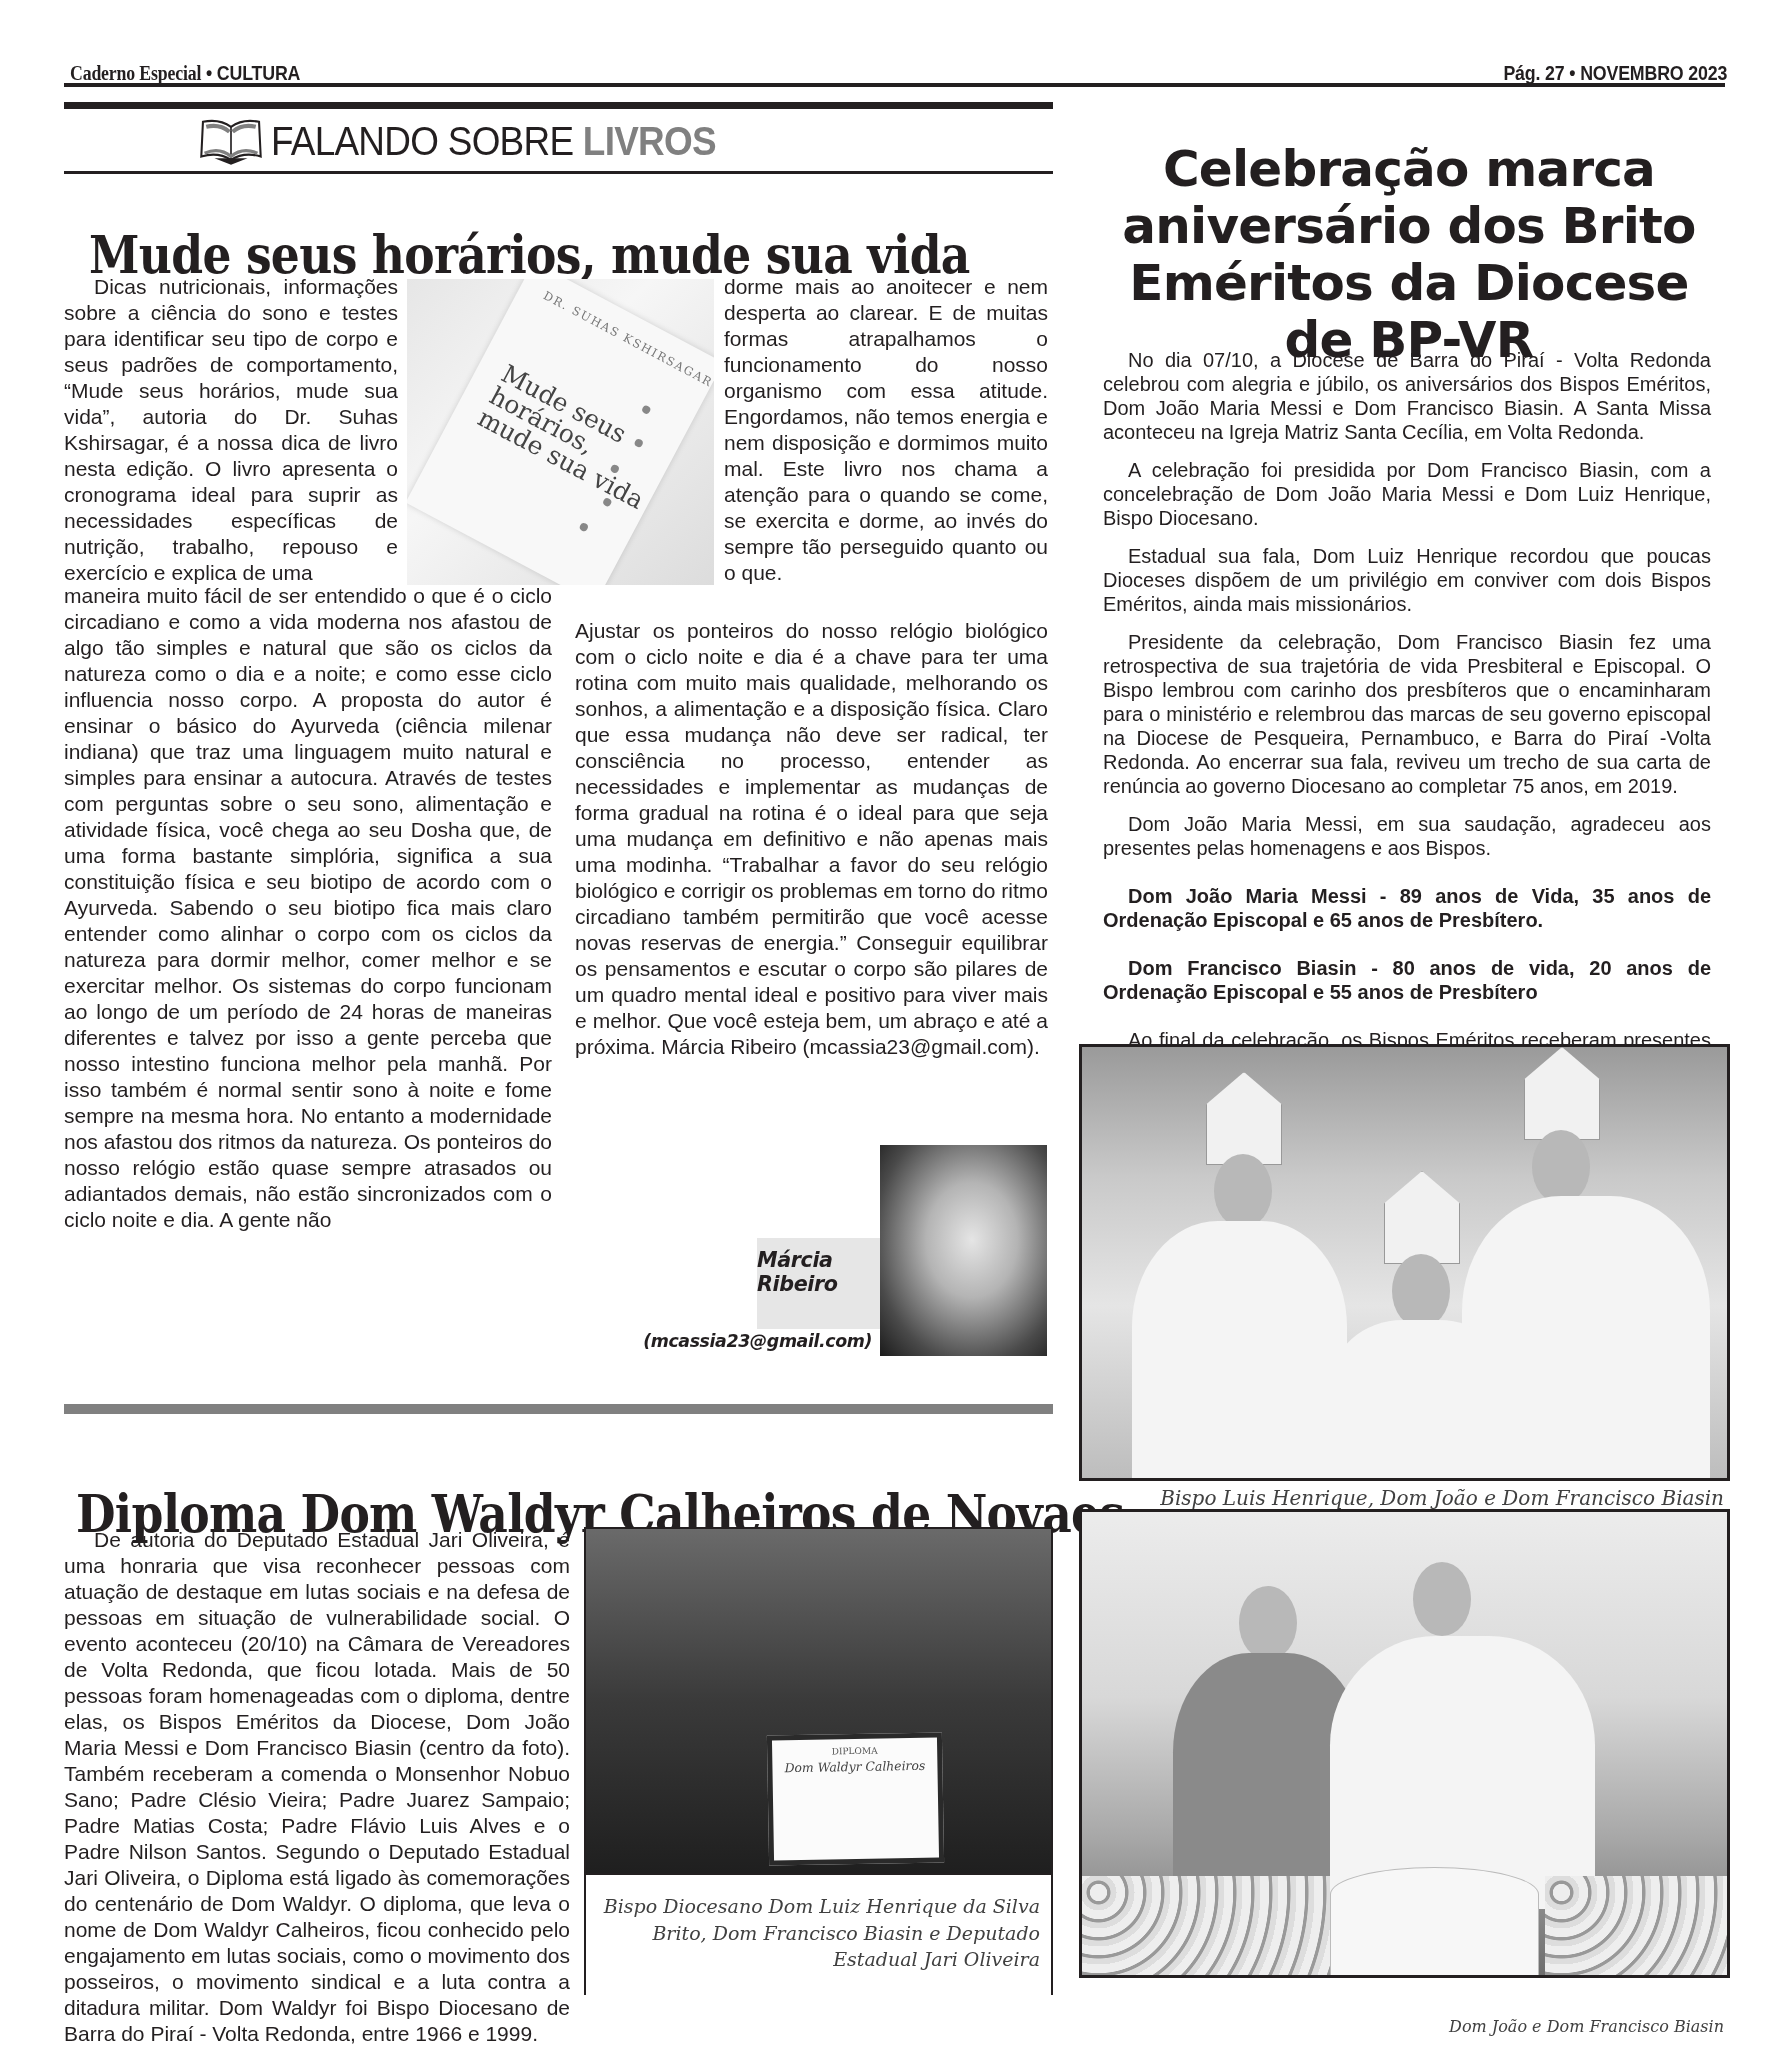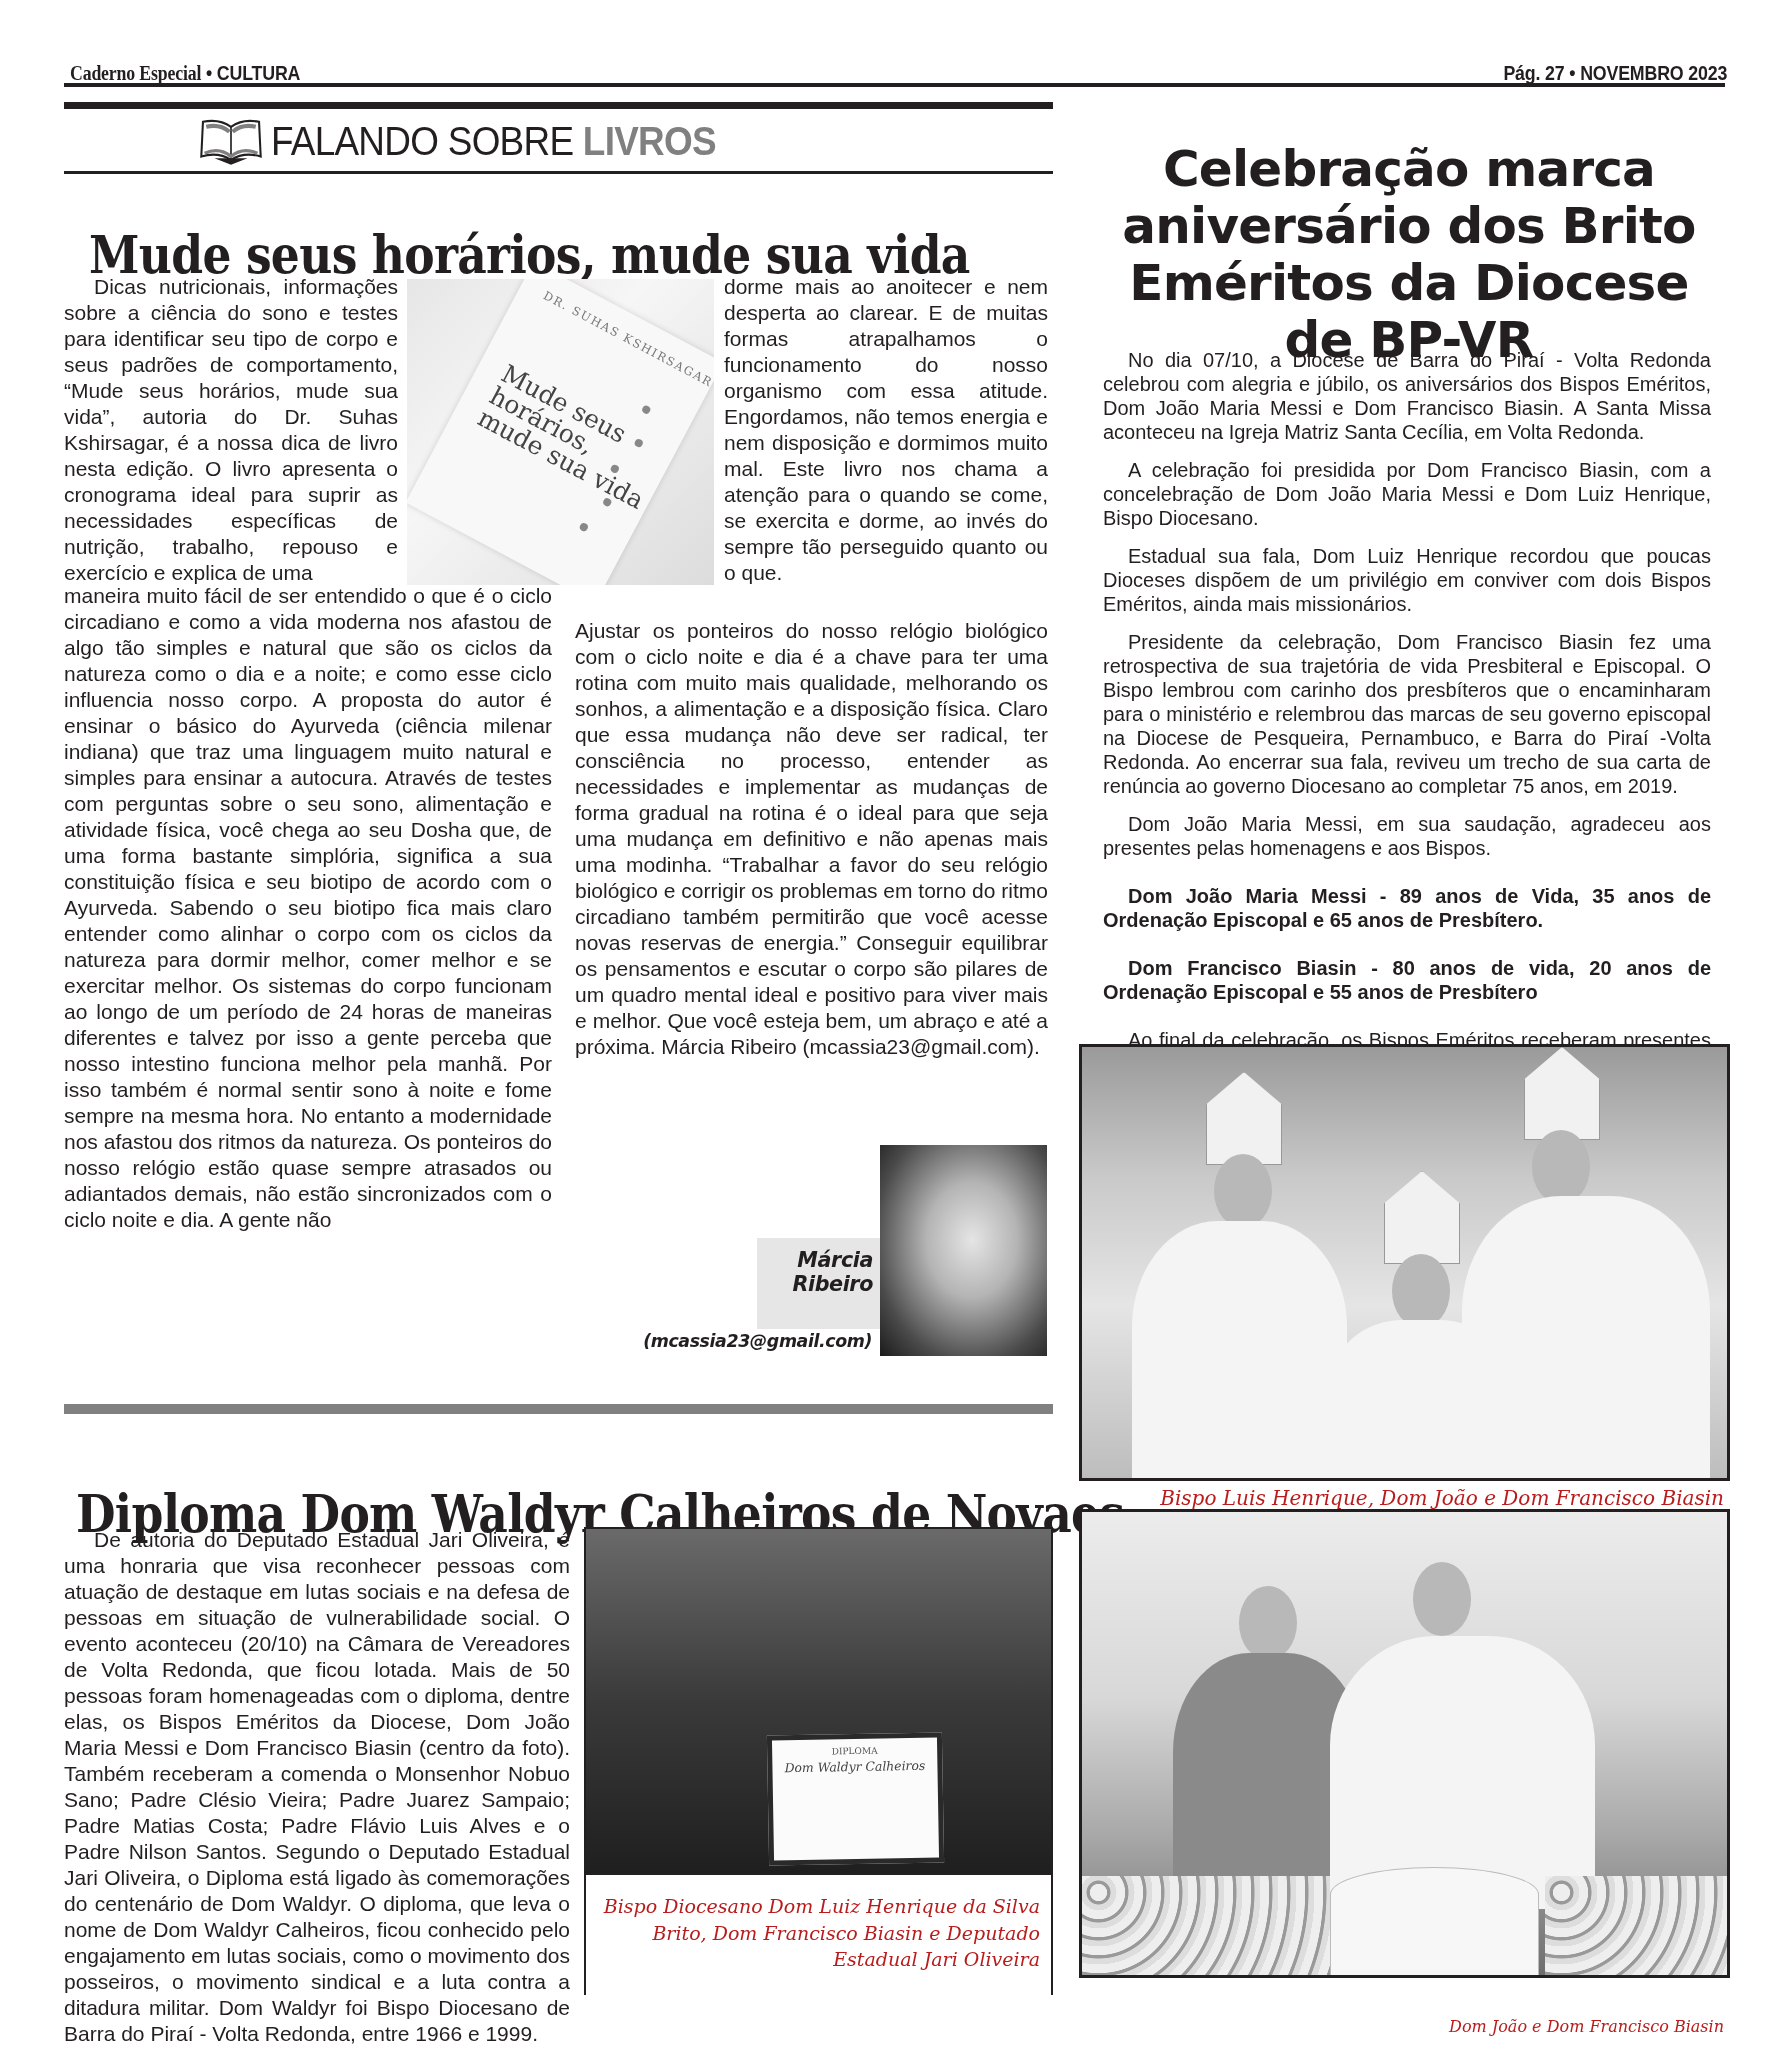--- a/index.html
+++ b/index.html
@@ -36,32 +36,32 @@
   .art1-colB-full { left: 575px; top: 618px; width: 473px; }
 
   .book-photo { left: 407px; top: 279px; width: 307px; height: 306px; background: linear-gradient(135deg, #e6e6e6 0%, #f6f6f6 40%, #dcdcdc 100%); overflow: hidden; }
   .book-cover { position: absolute; left: 50px; top: 16.5px; width: 215px; height: 273px; background: #f8f8f8; transform: rotate(28deg); box-shadow: 0 0 6.6px rgba(0,0,0,0.15); }
   .book-cover .t1 { position: absolute; left: 25px; top: 16.5px; font-family: "DejaVu Serif", serif; font-size: 11.6px; letter-spacing: 1.7px; color: #777; }
   .book-cover .t2 { position: absolute; left: 25px; top: 99px; font-family: "DejaVu Serif", serif; font-size: 25px; line-height: 25px; color: #444; }
   .book-cover .dot { position: absolute; width: 8.3px; height: 8.3px; border-radius: 50%; background: #888; }
 
   .author-photo { left: 880px; top: 1145px; width: 167px; height: 211px; background: radial-gradient(ellipse at 55% 45%, #e5e5e5 0%, #b4b4b4 35%, #4a4a4a 75%, #1b1b1b 100%); }
   .author-box { left: 757px; top: 1238px; width: 124px; height: 91px; background: #e6e6e6; }
-  .author-name { left: 757px; top: 1248px; width: 116px; text-align: right; font-family: "DejaVu Sans", sans-serif; font-style: italic; font-weight: bold; font-size: 20.7px; line-height: 24px; letter-spacing: -0.4px; }
+  .author-name { left: 757px; top: 1248px; width: 116px; text-align: left; font-family: "DejaVu Sans", sans-serif; font-style: italic; font-weight: bold; font-size: 20.7px; line-height: 24px; letter-spacing: -0.4px; }
   .author-email { left: 636px; top: 1331px; width: 236px; text-align: right; font-family: "DejaVu Sans", sans-serif; font-style: italic; font-weight: bold; font-size: 17.4px; letter-spacing: -0.4px; }
 
   .divider-gray { left: 64px; top: 1404px; width: 989px; height: 10px; background: #808080; }
 
   .art3-col { left: 64px; top: 1527px; width: 506px; }
   .diploma-photo { left: 584px; top: 1527px; width: 465px; height: 344px; background: linear-gradient(180deg, #6a6a6a 0%, #3a3a3a 50%, #1f1f1f 100%); border: 2.5px solid #231f20; }
   .diploma-frame { position: absolute; left: 182px; top: 205px; width: 165px; height: 120px; background: #fbfbfb; border: 5px solid #2a2a2a; transform: rotate(-1deg); }
   .diploma-frame .dt { position: absolute; left: 0; right: 0; top: 6.6px; text-align: center; font-family: "DejaVu Serif", serif; font-size: 9px; color: #555; }
   .diploma-frame .dn { position: absolute; left: 0; right: 0; top: 20px; text-align: center; font-family: "DejaVu Serif", serif; font-style: italic; font-size: 12.4px; color: #444; }
   .diploma-caption-box { left: 584px; top: 1871px; width: 465px; height: 124px; border-left: 2.5px solid #231f20; border-right: 2.5px solid #231f20; }
-  .caption { font-family: "DejaVu Serif", serif; font-style: italic; color: #b91c1c; }
+  .caption { font-family: "DejaVu Serif", serif; font-style: italic; color: #404040; }
   .cap-diploma { left: 595px; top: 1893px; width: 445px; text-align: right; font-size: 19px; line-height: 26.5px; }
 
   .art2-col { left: 1089px; top: 334px; width: 636px; }
   .art2-col .body-text { font-size: 20px; line-height: 24px; }
   .art2-col p { margin: 14px; text-indent: 25px; }
   .bold-p { font-weight: bold; margin-top: 24px !important; }
 
   .photo-bishops { left: 1079px; top: 1044px; width: 645px; height: 431px; border: 3.3px solid #231f20; background: linear-gradient(180deg, #9a9a9a 0%, #c9c9c9 30%, #e5e5e5 60%, #bdbdbd 100%); overflow: hidden; }
   .mitre { position: absolute; width: 74px; height: 91px; background: #f1f1f1; clip-path: polygon(50% 0, 100% 35%, 100% 100%, 0 100%, 0 35%); border: 0.8px solid #999; }
   .robe { position: absolute; background: #f4f4f4; border-radius: 40% 40% 0 0; }

